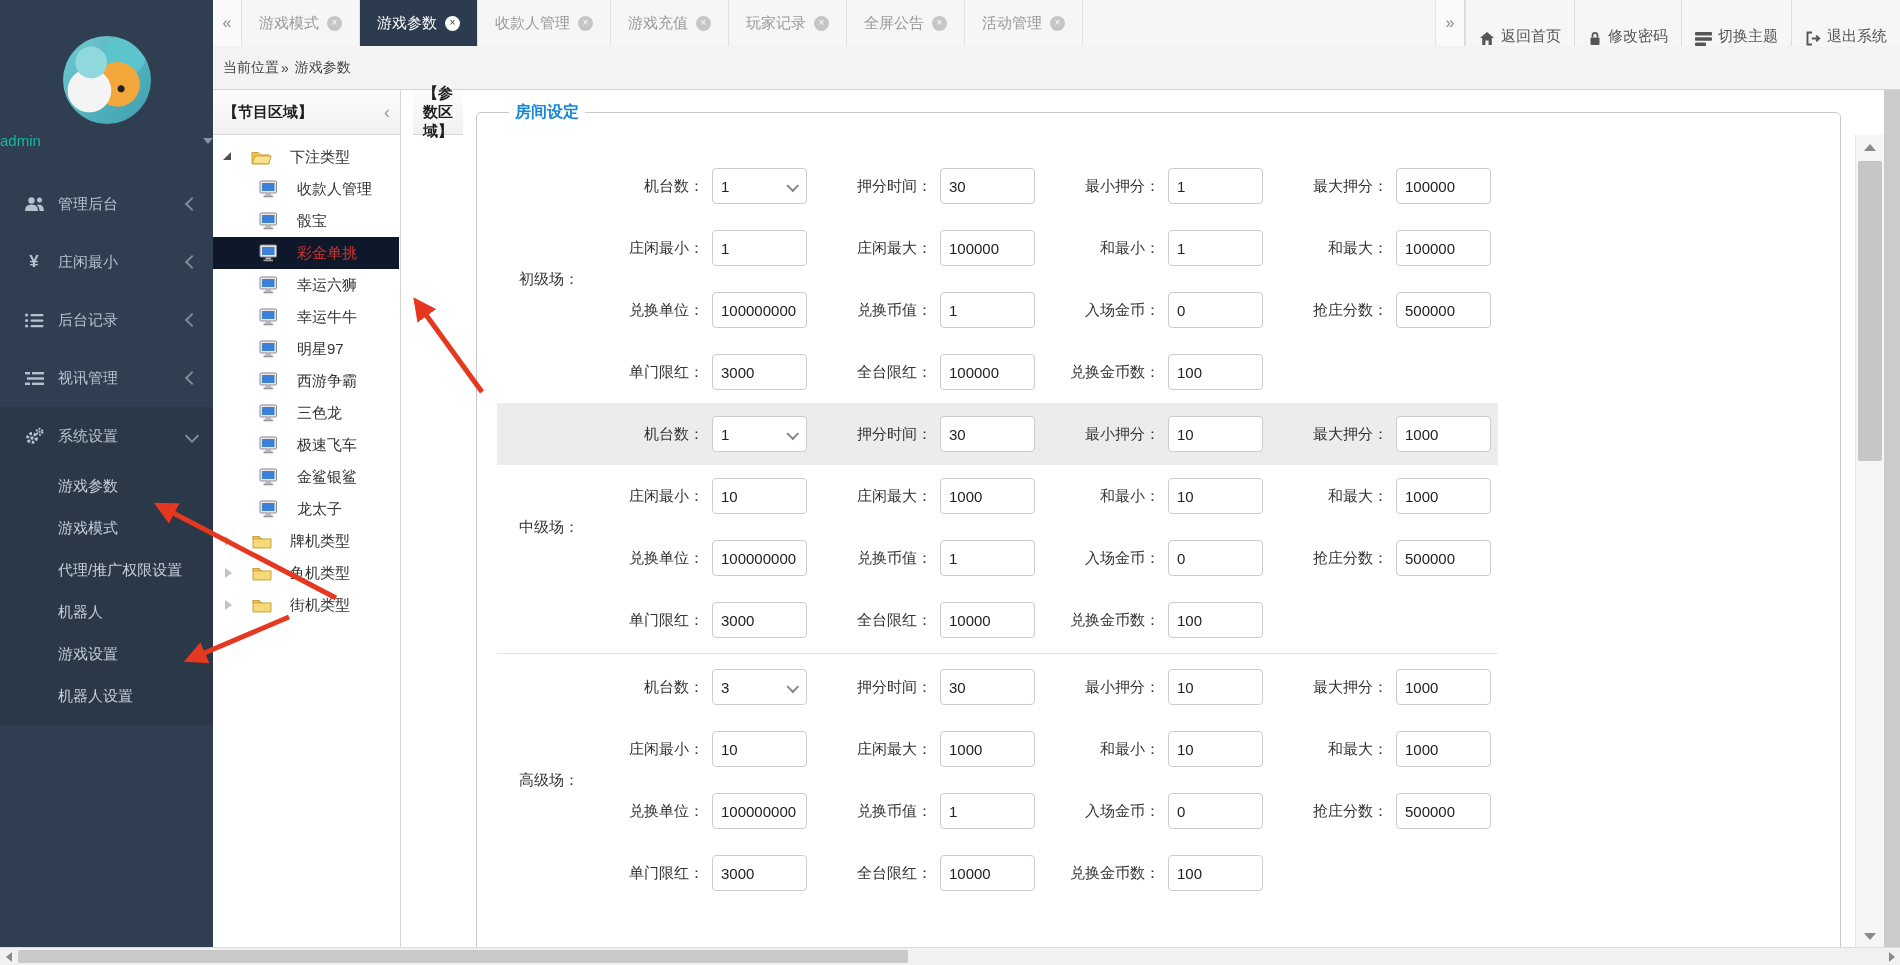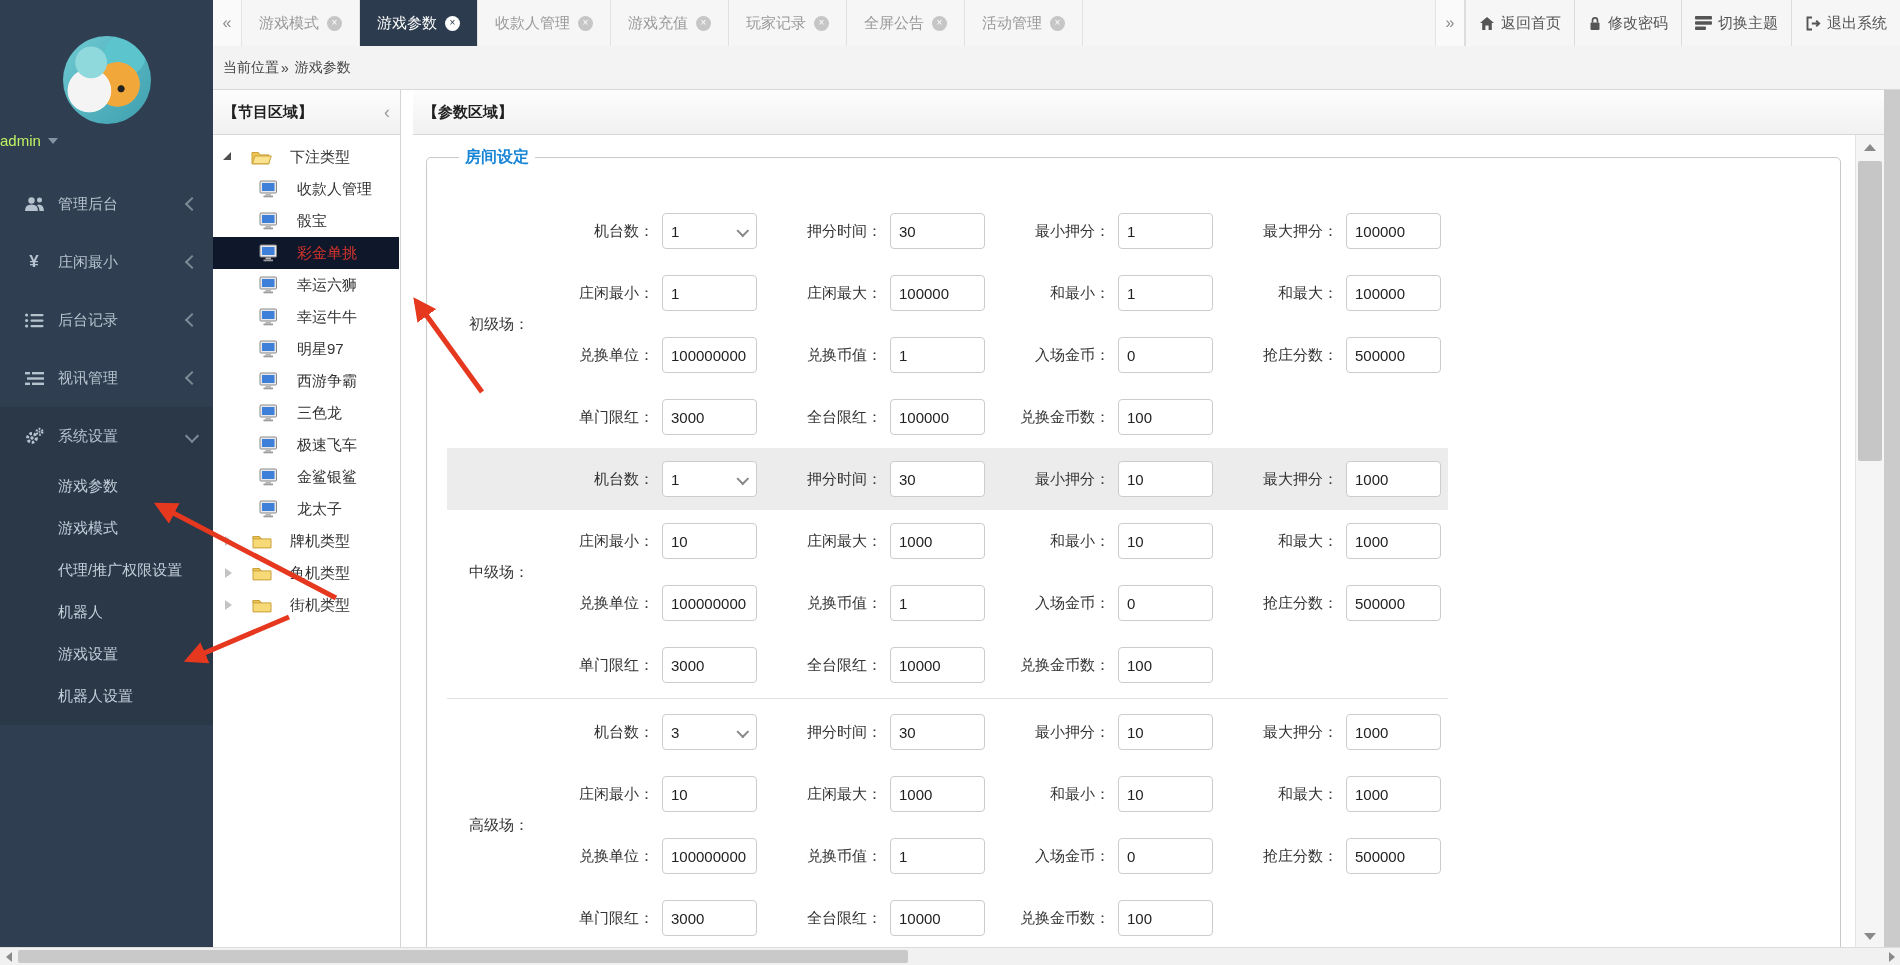--- a/index.html
+++ b/index.html
@@ -9,21 +9,21 @@
   .sidebar{position:absolute;left:0;top:0;width:213px;height:948px;background:#2f3e50;overflow:hidden}
   .avatar{width:88px;height:88px;border-radius:50%;margin:36px auto 8px;
     background:
       radial-gradient(circle at 32% 30%, #8fd8dc 0 18%, transparent 19%),
       radial-gradient(circle at 30% 62%, #f4f4f4 0 26%, transparent 27%),
       radial-gradient(circle at 44% 58%, #222 0 4%, transparent 5%),
       radial-gradient(circle at 66% 60%, #222 0 4%, transparent 5%),
       radial-gradient(circle at 62% 55%, #f2a73b 0 30%, transparent 31%),
       radial-gradient(circle at 70% 22%, #5bc4cc 0 22%, transparent 23%),
       linear-gradient(135deg,#6fcad2,#3e9fae)}
-  .user{display:flex;align-items:center;justify-content:flex-start;gap:7px;color:#bef264;font-size:15px;cursor:pointer}
+  .user{display:flex;align-items:center;justify-content:space-between;gap:7px;color:#14b8a6;font-size:15px;cursor:pointer}
   .caret-down{width:0;height:0;border-left:5px solid transparent;border-right:5px solid transparent;border-top:6px solid #8494a2}
   .menu{margin-top:26px}
   .menu-item{height:58px;display:flex;align-items:center;padding:0 16px 0 22px;color:#b6c2cd;cursor:pointer}
   .mi-icon{width:24px;margin-right:12px;display:flex;justify-content:center;align-items:center;color:#b6c2cd}
   .mi-label{flex:0 0 auto}
   .chev{margin-left:auto;display:inline-block;width:8px;height:8px;border-left:2px solid #7d8b97;border-bottom:2px solid #7d8b97}
   .chev.left{transform:rotate(45deg)}
   .chev.down{transform:rotate(-45deg)}
   .menu-group.expanded{background:#2a3848}
   .submenu{padding-bottom:8px}
@@ -34,41 +34,41 @@
   .tab-scroll{flex:0 0 28px;display:flex;align-items:center;justify-content:center;color:#8b8b8b;
     font-size:16px;background:#fafafa;border-right:1px solid #e3e3e3;cursor:pointer}
   .tab-scroll.right{border-left:1px solid #e3e3e3;border-right:1px solid #ddd}
   .tab{display:flex;align-items:center;gap:8px;padding:0 17px;border-right:1px solid #e1e1e1;
     color:#999;cursor:pointer;white-space:nowrap}
   .tab.active{background:#2c3b4d;color:#fff}
   .tab-close{width:15px;height:15px;border-radius:50%;background:#c6c6c6;color:#fff;font-size:10px;
     display:flex;align-items:center;justify-content:center;line-height:1}
   .tab.active .tab-close{background:#fff;color:#2c3b4d}
   .tabbar-right{margin-left:auto;display:flex;align-items:stretch;flex-shrink:0}
-  .tb-action{display:flex;align-items:center;gap:6px;padding:0 13px;border-left:1px solid #ddd;
+  .tb-action{display:flex;align-items:flex-end;gap:6px;padding:0 13px;border-left:1px solid #ddd;
     color:#555;cursor:pointer;white-space:nowrap}
   
   .breadcrumb{position:absolute;left:213px;top:46px;right:0;height:43px;background:#f3f3f3;
     border-bottom:1px solid #d8d8d8;display:flex;align-items:center;padding-left:10px;font-size:14px;color:#444;gap:2px}
   
   .content{position:absolute;left:213px;top:90px;right:16px;bottom:17px;background:#fff;display:flex}
   .panel-header{height:45px;flex:0 0 45px;background:linear-gradient(#fdfdfd,#f1f1f1);
     border-bottom:1px solid #d8d8d8;display:flex;align-items:center;font-weight:bold;font-size:15px;
     color:#1f1f1f;padding:0 10px;box-sizing:border-box}
   .collapse-btn{margin-left:auto;color:#9a9a9a;cursor:pointer;font-size:18px;font-weight:normal}
   .tree-panel{width:187px;flex:0 0 187px;border-right:1px solid #d4d4d4;display:flex;flex-direction:column;background:#fff}
   .tree-body{padding-top:6px}
   .tree-row{height:32px;display:flex;align-items:center;cursor:pointer;gap:18px}
   .tree-row.selected{background:#0f172a;margin-right:1px}
   .tree-row.selected .tree-label{color:#d0342c}
   .tree-label{color:#333}
   .t-exp{width:0;height:0;border-bottom:8px solid #4f4f4f;border-left:8px solid transparent;margin:0 2px 2px 0}
   .t-col{width:0;height:0;border-left:7px solid #c3c3c3;border-top:5px solid transparent;border-bottom:5px solid transparent;margin-right:2px}
   .t-ico{display:flex;align-items:center}
-  .main-panel{flex:1;margin-left:12px;position:relative;display:flex;flex-direction:column;background:#fff;min-width:0}
+  .main-panel{flex:1;margin-left:12px;position:relative;display:flex;flex-direction:row;background:#fff;min-width:0}
   .main-body{position:relative;flex:1;overflow:hidden;padding-right:28px}
   fieldset.room{position:relative;margin:12px 15px 0 13px;height:1200px;border:1px solid #c9c9c9;
     border-radius:5px;padding:0 0 0 20px;box-sizing:border-box}
   fieldset.room legend{color:#1785d6;font-weight:bold;font-size:16px;padding:0 6px;margin-left:12px}
   .sections{padding-top:32px}
   .section{display:flex;align-items:center}
   .section-label{width:82px;flex:0 0 82px;text-align:right;color:#333;white-space:nowrap}
   .rows{flex:1;min-width:0}
   .form-row{display:flex;align-items:center;height:62px}
   .form-row.highlight{margin-left:-82px;padding-left:82px;width:919px;background:#ececec}

